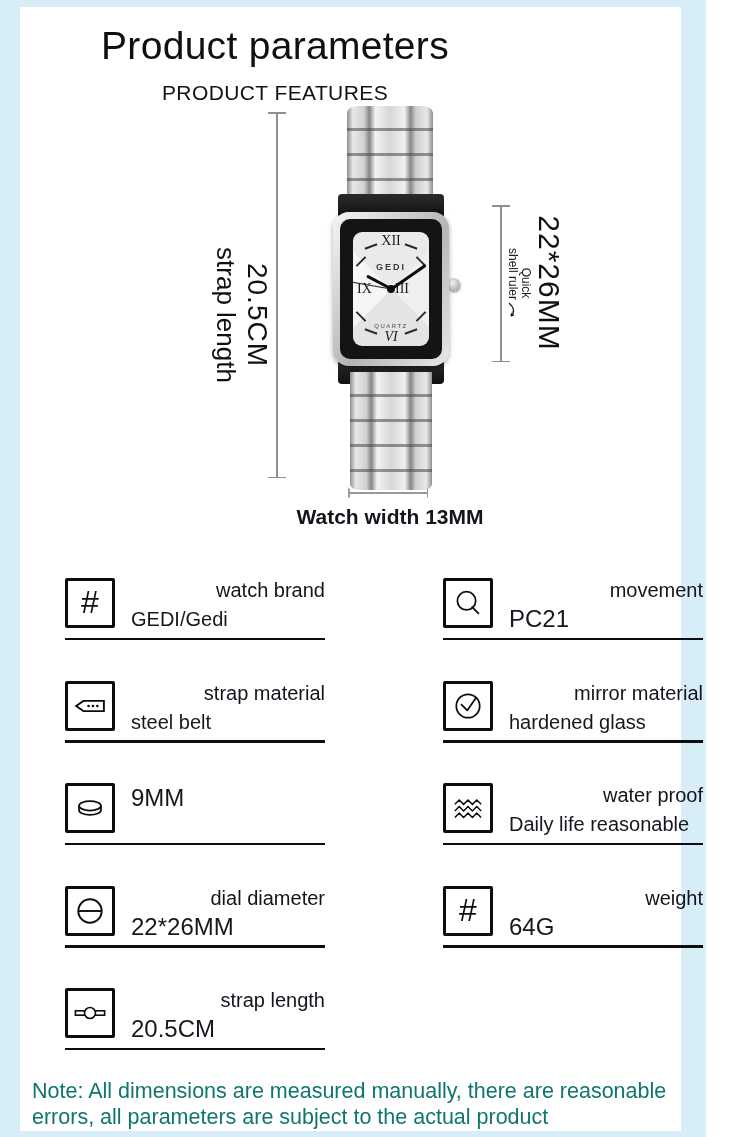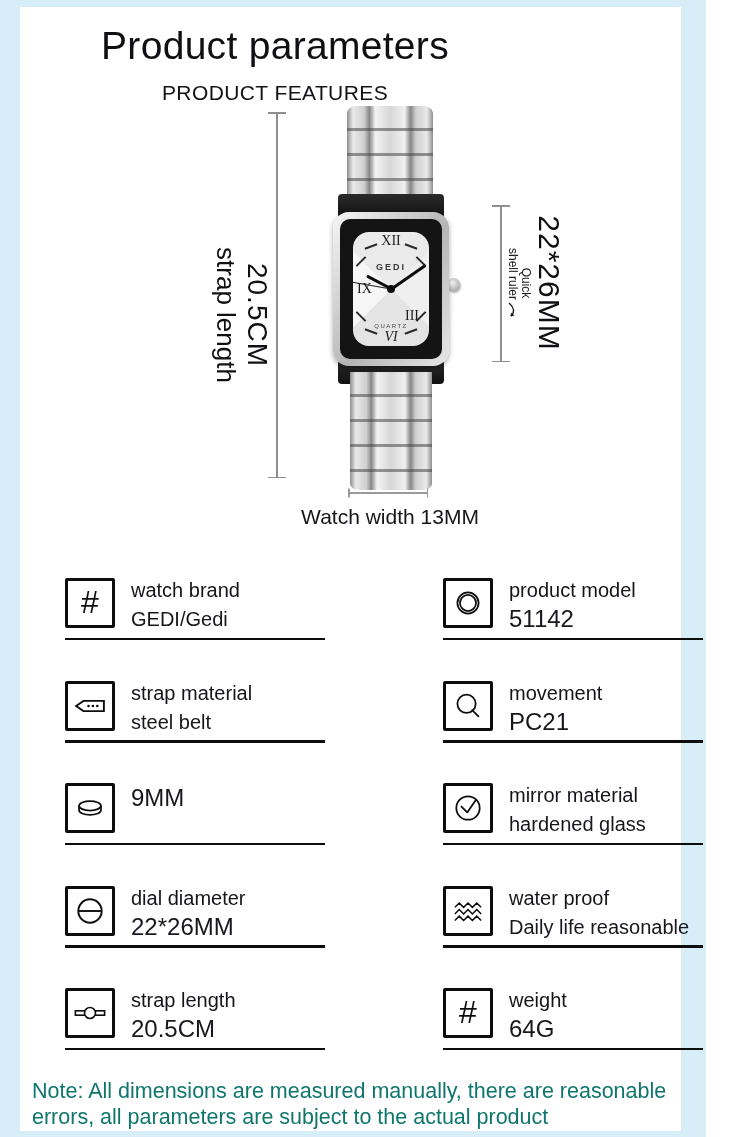--- a/index.html
+++ b/index.html
@@ -23,28 +23,28 @@
                        #cfcfcf 80%,#e9e9e9 93%,#8f8f8f 100%);}
   .strap-top{left:347px;top:106px;width:86px;height:106px;border-radius:10px 10px 0 0/7px 7px 0 0;}
   .strap-bottom{left:350px;top:372px;width:82px;height:118px;border-radius:0 0 9px 9px/0 0 6px 6px;}
   .lug-band{position:absolute;background:linear-gradient(180deg,#2b2b2b,#101010);border-radius:4px;}
   .lug-top{left:338px;top:194px;width:106px;height:24px;}
   .lug-bottom{left:338px;top:360px;width:106px;height:24px;}
   .case{position:absolute;left:333px;top:212px;width:116px;height:154px;border-radius:16px;
         background:linear-gradient(125deg,#f6f6f6,#b5b5b5 55%,#e8e8e8);
         box-shadow:0 2px 5px rgba(0,0,0,.35);}
   .bezel{position:absolute;left:7px;top:7px;right:7px;bottom:7px;border-radius:10px;background:#141414;}
-  .dial{position:absolute;left:13px;top:13px;right:13px;bottom:13px;border-radius:16px;
+  .dial{position:absolute;left:13px;top:13px;right:13px;bottom:13px;border-radius:9px;
         background:conic-gradient(from 45deg at 50% 50%,#efefef 0 90deg,#e4e4e4 90deg 180deg,
                                   #f6f6f6 180deg 270deg,#eaeaea 270deg 360deg);}
   .numeral{position:absolute;font-family:"Liberation Serif",serif;font-size:14px;color:#1d1d1d;}
   .num-top{left:50%;top:1px;transform:translateX(-50%);}
   .num-bottom{left:50%;bottom:1px;transform:translateX(-50%);font-style:italic;}
   .num-left{left:4px;top:50%;transform:translateY(-50%);}
-  .num-right{right:10px;top:50%;transform:translateY(-50%);margin-top:27px;}
+  .num-right{right:20px;top:50%;transform:translateY(-50%);}
   .tick{position:absolute;width:2px;height:13px;background:#2a2a2a;}
   .dial-brand{position:absolute;left:0;right:0;top:26%;text-align:center;
               font-size:9px;letter-spacing:2px;color:#3a3a3a;font-weight:700;}
   .dial-sub{position:absolute;left:0;right:0;bottom:15%;text-align:center;
             font-size:6px;letter-spacing:1.5px;color:#4a4a4a;}
   .hand{position:absolute;left:50%;bottom:50%;transform-origin:50% 100%;background:#0c0c0c;border-radius:2px;}
   .hand-minute{width:2.5px;height:42px;margin-left:-1px;transform:rotate(55deg);}
   .hand-hour{width:3px;height:28px;margin-left:-1.5px;transform:rotate(-62deg);}
   .hand-second{width:1px;height:40px;transform:rotate(-80deg);background:#222;}
   .center-dot{position:absolute;left:50%;top:50%;width:8px;height:8px;margin:-4px 0 0 -4px;
@@ -69,32 +69,32 @@
         transform:rotate(90deg);text-align:center;color:#101014;}
   .rot-left-value{font-size:28px;font-weight:500;line-height:32px;letter-spacing:1px;}
   .rot-left-text{font-size:26px;font-weight:400;line-height:30px;}
   .rot-label-right{position:absolute;left:446px;top:248px;width:170px;height:70px;
         transform:rotate(90deg);text-align:center;color:#101014;}
   .rot-right-value{font-size:30px;font-weight:500;line-height:34px;letter-spacing:1px;}
   .rot-right-small{font-size:12px;line-height:13px;color:#1a1a1a;}
   .curve-arrow{vertical-align:middle;margin-left:2px;}
 
   .width-caption{position:absolute;left:285px;top:505px;width:210px;text-align:center;
-        font-size:21px;font-weight:400;color:#15151c;}
+        font-size:21px;font-weight:700;color:#15151c;}
 
   
   .spec-col{position:absolute;top:576px;width:260px;}
   .spec-col-left{left:65px;} .spec-col-right{left:443px;}
   .spec-row{position:relative;height:64px;margin-bottom:38.5px;}
   .icon-box{position:absolute;left:0;top:2px;width:44px;height:44px;border:3px solid #0d0d0d;
         border-radius:2px;display:flex;align-items:center;justify-content:center;background:#fff;}
   .icon-box svg{display:block;}
   .glyph-hash{font-size:32px;font-weight:500;color:#0d0d0d;line-height:1;transform:translateY(-1px);}
   .spec-texts{margin-left:66px;padding-top:1px;}
-  .spec-label{font-size:20px;font-weight:500;color:#14141c;line-height:26px;}
+  .spec-label{font-size:20px;font-weight:500;color:#14141c;line-height:26px;text-align:right;}
   .spec-value{font-size:20px;font-weight:400;color:#17171f;line-height:32px;}
   .spec-row.num .spec-value{font-size:24px;font-weight:500;}
   .spec-underline{position:absolute;left:0;right:0;bottom:0;height:2.5px;background:#0d0d0d;}
 
   
   .note{position:absolute;left:32px;top:1078px;width:670px;font-size:21.5px;font-weight:500;
         color:#0f766e;line-height:26px;}
 </style>
 </head>
 <body>
@@ -223,33 +223,20 @@
       <div class="spec-texts">
         <div class="spec-label">strap length</div>
         <div class="spec-value">20.5CM</div>
       </div>
       <div class="spec-underline"></div>
     </div>
   </div>
 
   <div class="spec-col spec-col-right">
 
-    <div class="spec-row num">
-      <div class="icon-box">
-        <svg width="38" height="38" viewBox="0 0 52 52">
-            <circle cx="26" cy="26" r="14.5" fill="none" stroke="#0d0d0d" stroke-width="2.4"></circle>
-            <circle cx="26" cy="26" r="11" fill="none" stroke="#0d0d0d" stroke-width="2.4"></circle>
-          </svg>
-      </div>
-      <div class="spec-texts">
-        <div class="spec-label">product model</div>
-        <div class="spec-value">51142</div>
-      </div>
-      <div class="spec-underline"></div>
-    </div>
 
     <div class="spec-row num">
       <div class="icon-box">
         <svg width="38" height="38" viewBox="0 0 52 52">
             <circle cx="24" cy="23" r="12.5" fill="none" stroke="#0d0d0d" stroke-width="2.4"></circle>
             <line x1="31" y1="31" x2="41" y2="41" stroke="#0d0d0d" stroke-width="2.4"></line>
           </svg>
       </div>
       <div class="spec-texts">
         <div class="spec-label">movement</div>

